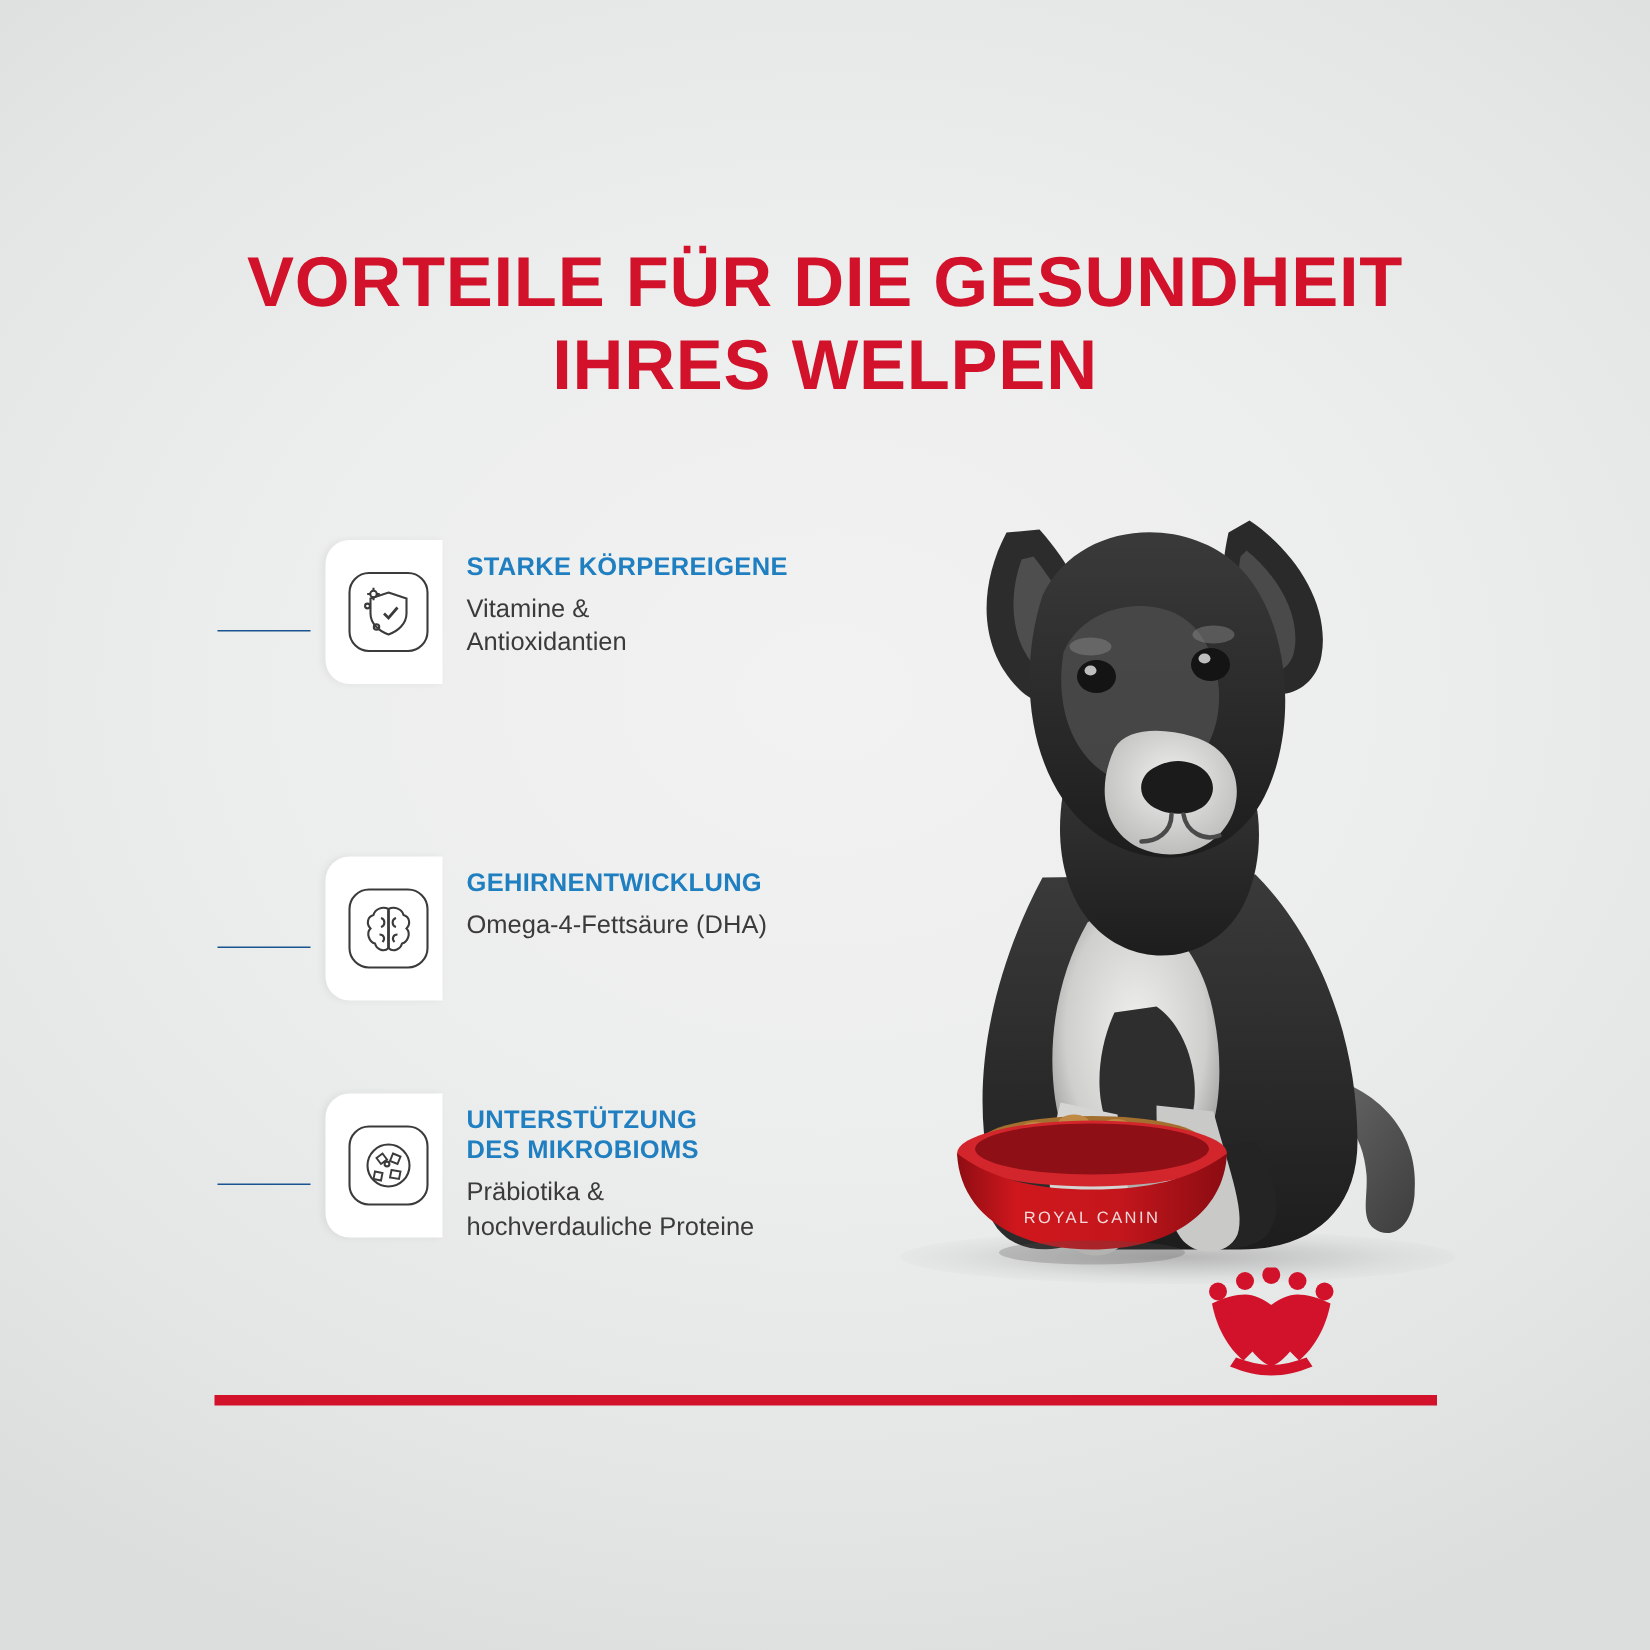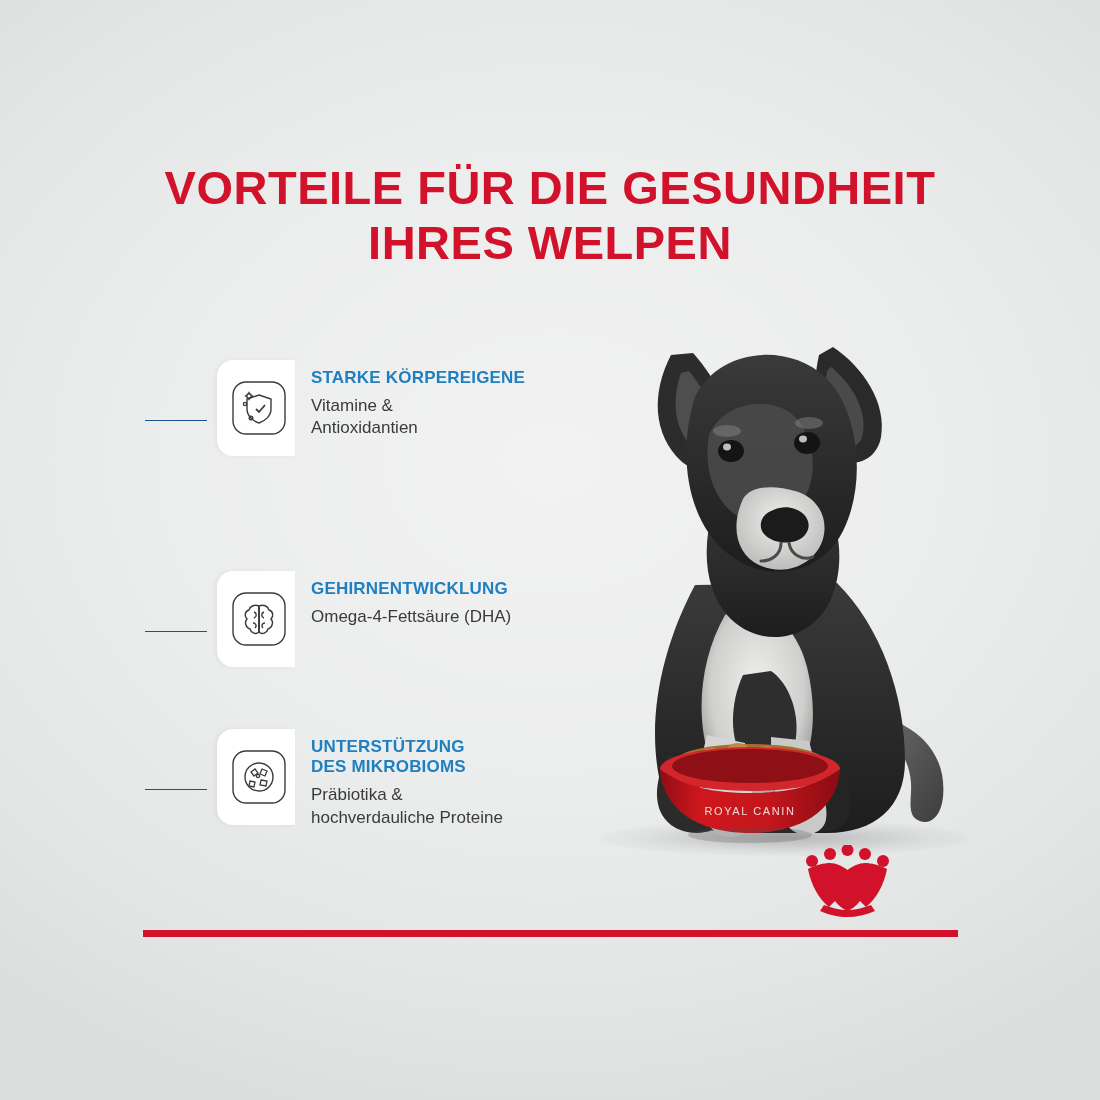--- a/index.html
+++ b/index.html
@@ -119,21 +119,21 @@
   #photo {
     top: 285px;
     left: 575px;
     width: 420px;
     height: 560px;
   }
 
   
   #bowl {
     top: 735px;
-    left: 646px;
+    left: 624px;
     width: 208px;
     height: 110px;
   }
 
   
   #crown {
     top: 845px;
     left: 800px;
     width: 95px;
     height: 75px;

